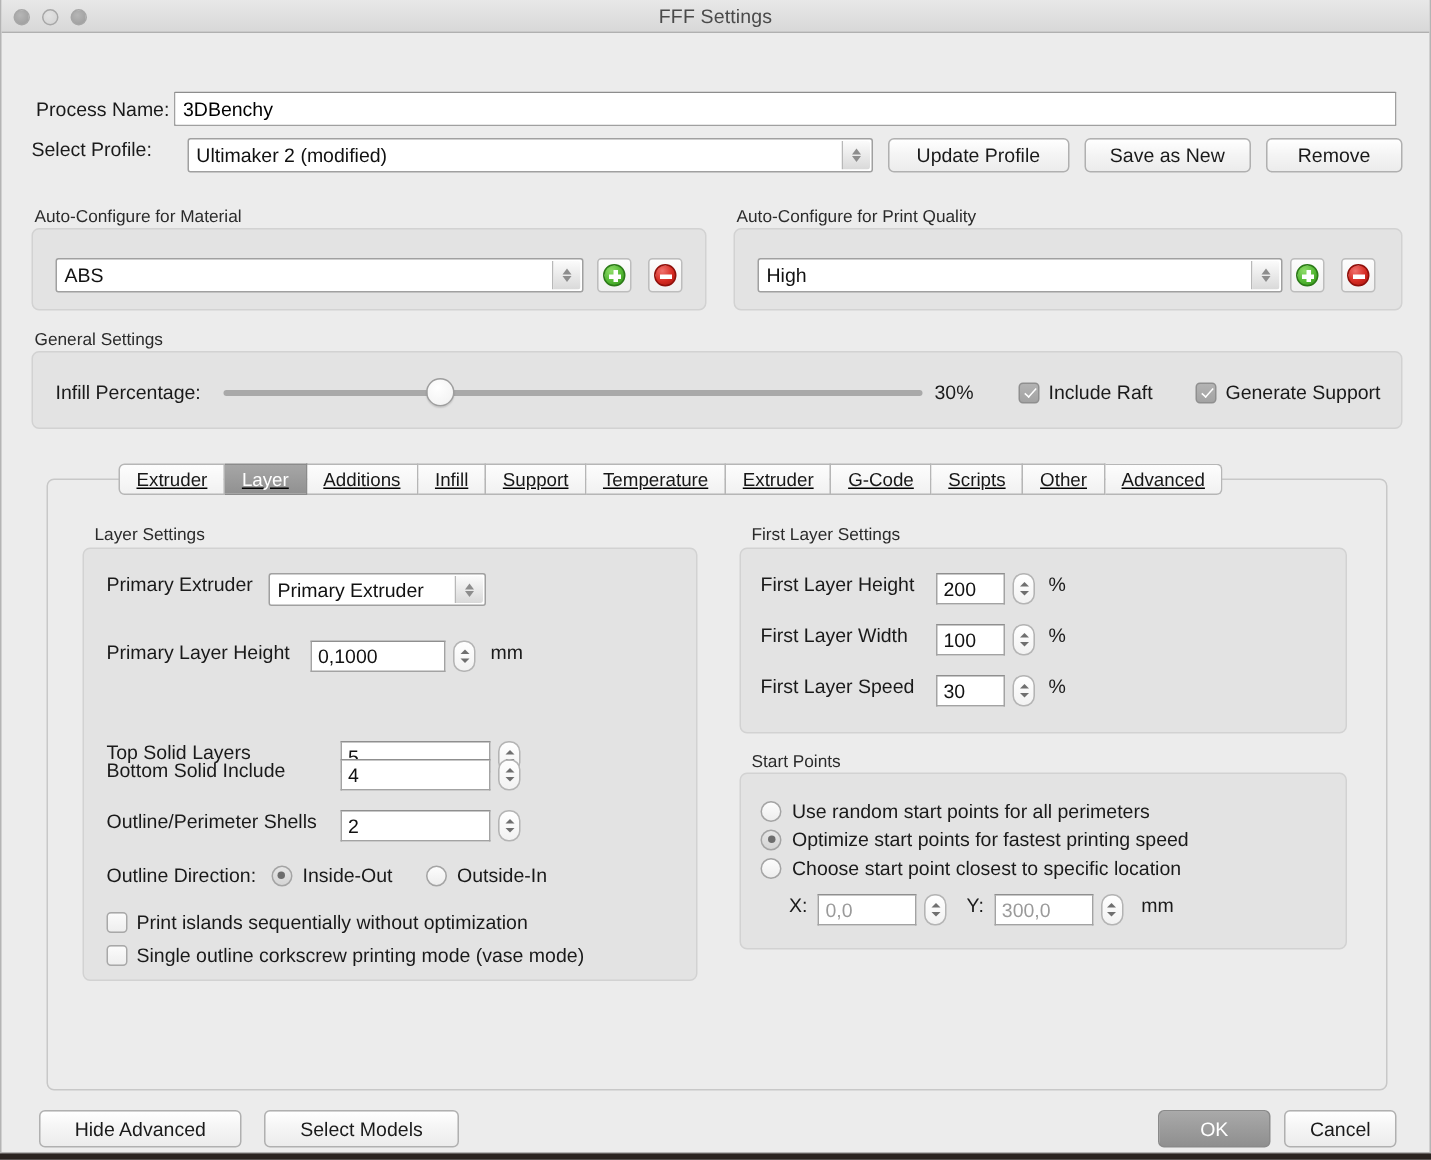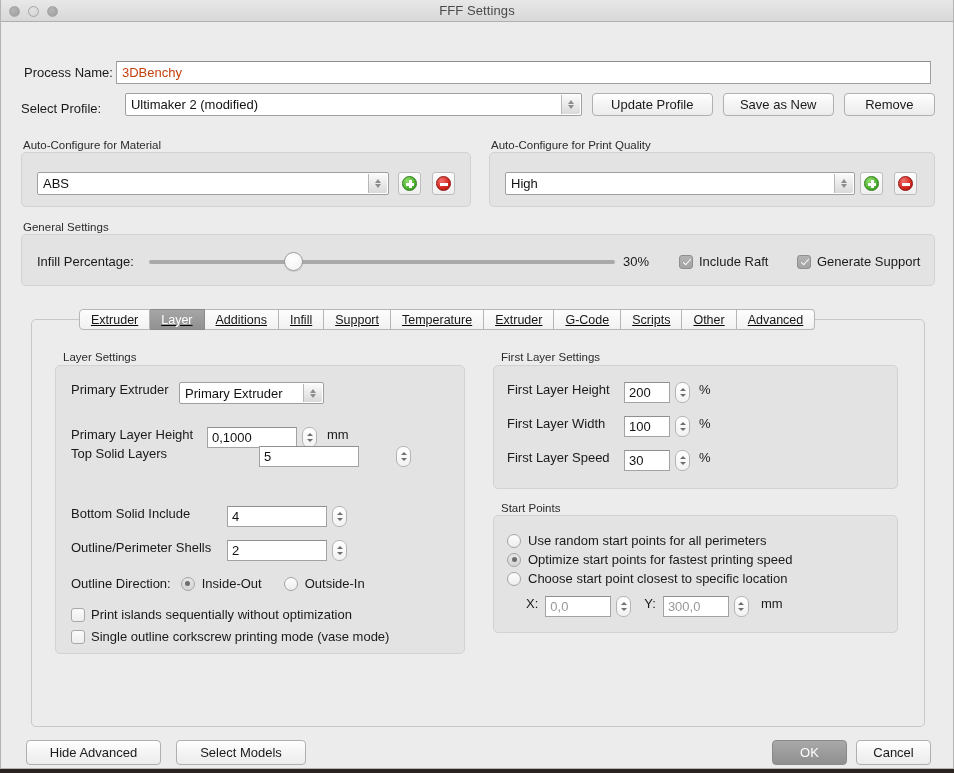--- a/index.html
+++ b/index.html
@@ -75,31 +75,31 @@
     display: flex; align-items: center;
   }
   .row-processname .lbl { width: 95px; text-align: center; }
 
   .textfield {
     background: #ffffff;
     border: 1px solid #a0a0a0;
     border-top-color: #8d8d8d;
     height: 23px;
     font-size: 13px;
-    color: #c2410c;
+    color: #000000;
     padding: 0 5px;
     display: flex; align-items: center;
     border-radius: 1px;
   }
 
   .row-profile {
     position: absolute;
     left: 20px; top: 70px;
     width: 914px; height: 24px;
-    display: flex; align-items: flex-end;
+    display: flex; align-items: flex-start;
     gap: 10px;
   }
   .row-profile .lbl { width: 95px; }
 
   
   .popup {
     position: relative;
     background: #ffffff;
     border: 1px solid #a0a0a0;
     height: 23px;
@@ -484,21 +484,21 @@
     <div class="frow" style="left:70px; top:405px;">
       <span class="lbl" style="width:136px;">Primary Layer Height</span>
       <div class="numfield" style="width:90px;">0,1000</div>
       <div class="stepper">
           <i class="chev up"></i>
           <i class="chev down"></i>
         </div>
       <span class="lbl" style="margin-left:10px;">mm</span>
     </div>
 
-    <div class="frow" style="left:70px; top:424px;gap:32px;">
+    <div class="frow" style="left:70px; top:472px;">
       <span class="lbl" style="width:156px;">Top Solid Layers</span>
       <div class="numfield" style="width:100px;">5</div>
       <div class="stepper">
           <i class="chev up"></i>
           <i class="chev down"></i>
         </div>
     </div>
 
     <div class="frow" style="left:70px; top:484px;">
       <span class="lbl" style="width:156px;">Bottom Solid Include</span>

